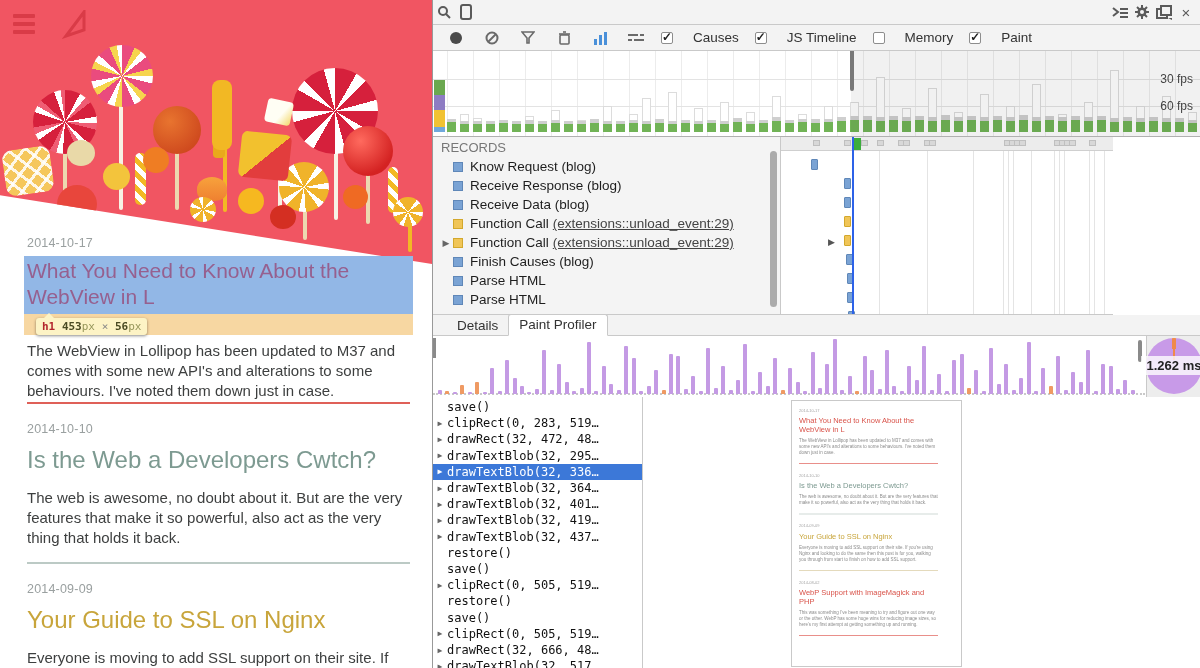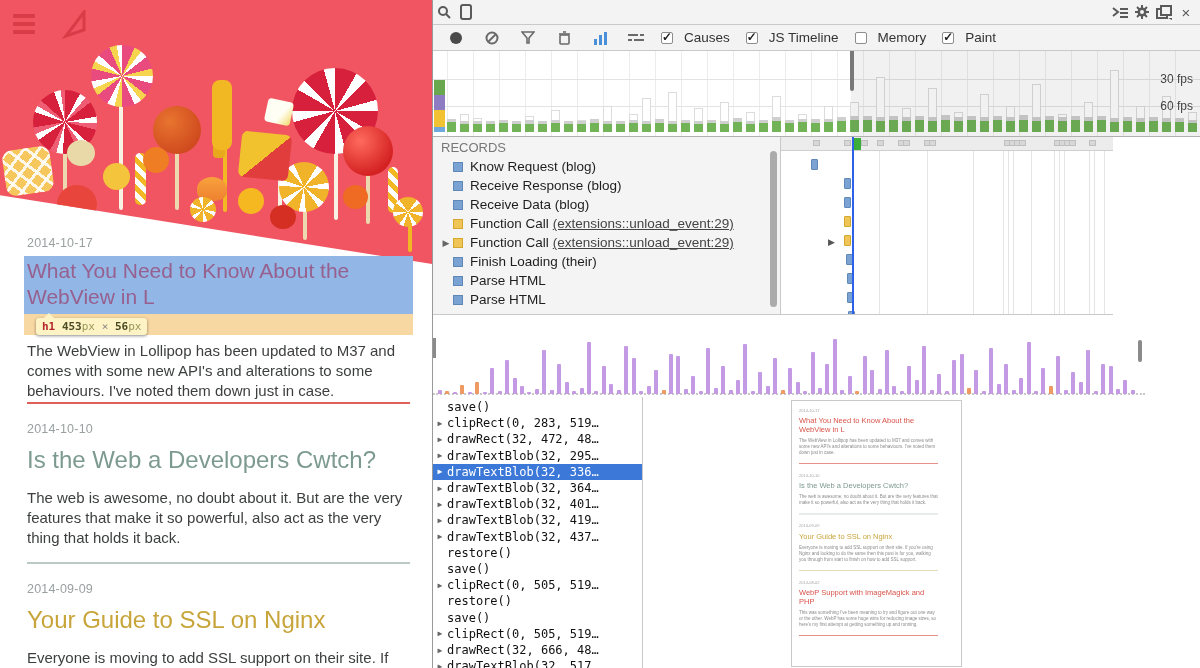--- a/index.html
+++ b/index.html
@@ -39,21 +39,21 @@
 
   #tabbar{position:absolute;left:0;top:0;width:768px;height:25px;background:#f3f3f3;
     border-bottom:1px solid #c9c9c9;display:flex;align-items:center}
   #tabbar .tab{padding:3px 7px;margin:0 1px;font-size:13.5px;color:#333;cursor:default}
   #tabbar .tab.sel{background:#d6d6d6;border-radius:2px}
   .icobtn{display:flex;align-items:center;justify-content:center;width:22px;height:20px}
   #tabspacer{flex:1}
 
   #toolbar{position:absolute;left:0;top:25px;width:768px;height:26px;background:#f3f3f3;
     border-bottom:1px solid #c9c9c9;display:flex;align-items:center;gap:14px;padding-left:12px}
-  .chk{display:flex;align-items:center;gap:11px;font-size:13.5px;color:#333}
+  .chk{display:flex;align-items:center;gap:20px;font-size:13.5px;color:#333}
   .cb{width:12px;height:12px;border:1px solid #8d8d8d;border-radius:2px;background:#fff;
     position:relative;display:inline-block}
   .cb.on:after{content:"✓";position:absolute;left:0px;top:-3px;font-size:12px;color:#222;font-weight:bold}
 
   #ov{position:absolute;left:0;top:51px;width:768px;height:86px;background:#fff;
     border-bottom:1px solid #b0b0b0;overflow:hidden}
   .gv{position:absolute;top:0;width:1px;height:86px;background:#ececec}
   .fpsline{position:absolute;left:0;width:768px;height:1px;background:#e3e3e3}
   .fpslab{position:absolute;right:8px;font-size:12px;color:#444;background:transparent}
   .frame{position:absolute;width:9px}
@@ -521,21 +521,21 @@
             </div>
             <div class="rrow" style="top: 96px;">
               <span class="tri">▶</span>
               <span class="sq script"></span>
               <span>Function Call</span>
               <span class="rlink">(extensions::unload_event:29)</span>
             </div>
             <div class="rrow" style="top: 115px;">
               <span class="tri"></span>
               <span class="sq network"></span>
-              <span>Finish Loading (their)</span>
+              <span>Finish Causes (blog)</span>
             </div>
             <div class="rrow" style="top: 134px;">
               <span class="tri"></span>
               <span class="sq network"></span>
               <span>Parse HTML</span>
             </div>
             <div class="rrow" style="top: 153px;">
               <span class="tri"></span>
               <span class="sq network"></span>
               <span>Parse HTML</span>
@@ -610,20 +610,24 @@
             <div class="mini network" style="left: 66px; top: 136px;"></div>
             <div class="mini network" style="left: 66px; top: 155px;"></div>
             <div class="mini network" style="left: 67px; top: 174px;"></div>
           </div>
         <div id="cursor" style="left: 71px;"></div>
         <div id="curgreen" style="left: 73px;"></div>
         <div class="abs" style="right:4px;top:2px;width:8px;height:8px;background:#d8d8d8;border:1px solid #c0c0c0"></div>
       </div>
     </div>
 
+    <div id="detailbar">
+      <span class="dtab">Details</span>
+      <span class="dtab sel">Paint Profiler</span>
+    </div>
 
     <div id="prof">
       <div class="base"></div>
       <div id="hbars">
           <div class="hbar p" style="left: 5px; height: 4px;"></div>
           <div class="hbar o" style="left: 12.45px; height: 3px;"></div>
           <div class="hbar p" style="left: 19.9px; height: 2px;"></div>
           <div class="hbar o" style="left: 27.35px; height: 9px;"></div>
           <div class="hbar p" style="left: 34.8px; height: 2px;"></div>
           <div class="hbar o" style="left: 42.25px; height: 12px;"></div>
@@ -711,20 +715,24 @@
           <div class="hbar p" style="left: 653.15px; height: 44px;"></div>
           <div class="hbar p" style="left: 660.6px; height: 3px;"></div>
           <div class="hbar p" style="left: 668.05px; height: 30px;"></div>
           <div class="hbar p" style="left: 675.5px; height: 28px;"></div>
           <div class="hbar p" style="left: 682.95px; height: 5px;"></div>
           <div class="hbar p" style="left: 690.4px; height: 14px;"></div>
           <div class="hbar p" style="left: 697.85px; height: 4px;"></div>
         </div>
       <div id="profedge"></div>
       <div id="profscroll"></div>
+      <div id="piepanel">
+        <div id="pie"></div>
+        <div id="pieband">1.262 ms</div>
+      </div>
     </div>
 
     <div id="bottom">
       <div id="cmds">
           <div class="crow" style="top: 2px;">
             <span class="ca"></span>
             <span>save()</span>
           </div>
           <div class="crow" style="top: 18.2px;">
             <span class="ca">▶</span>

